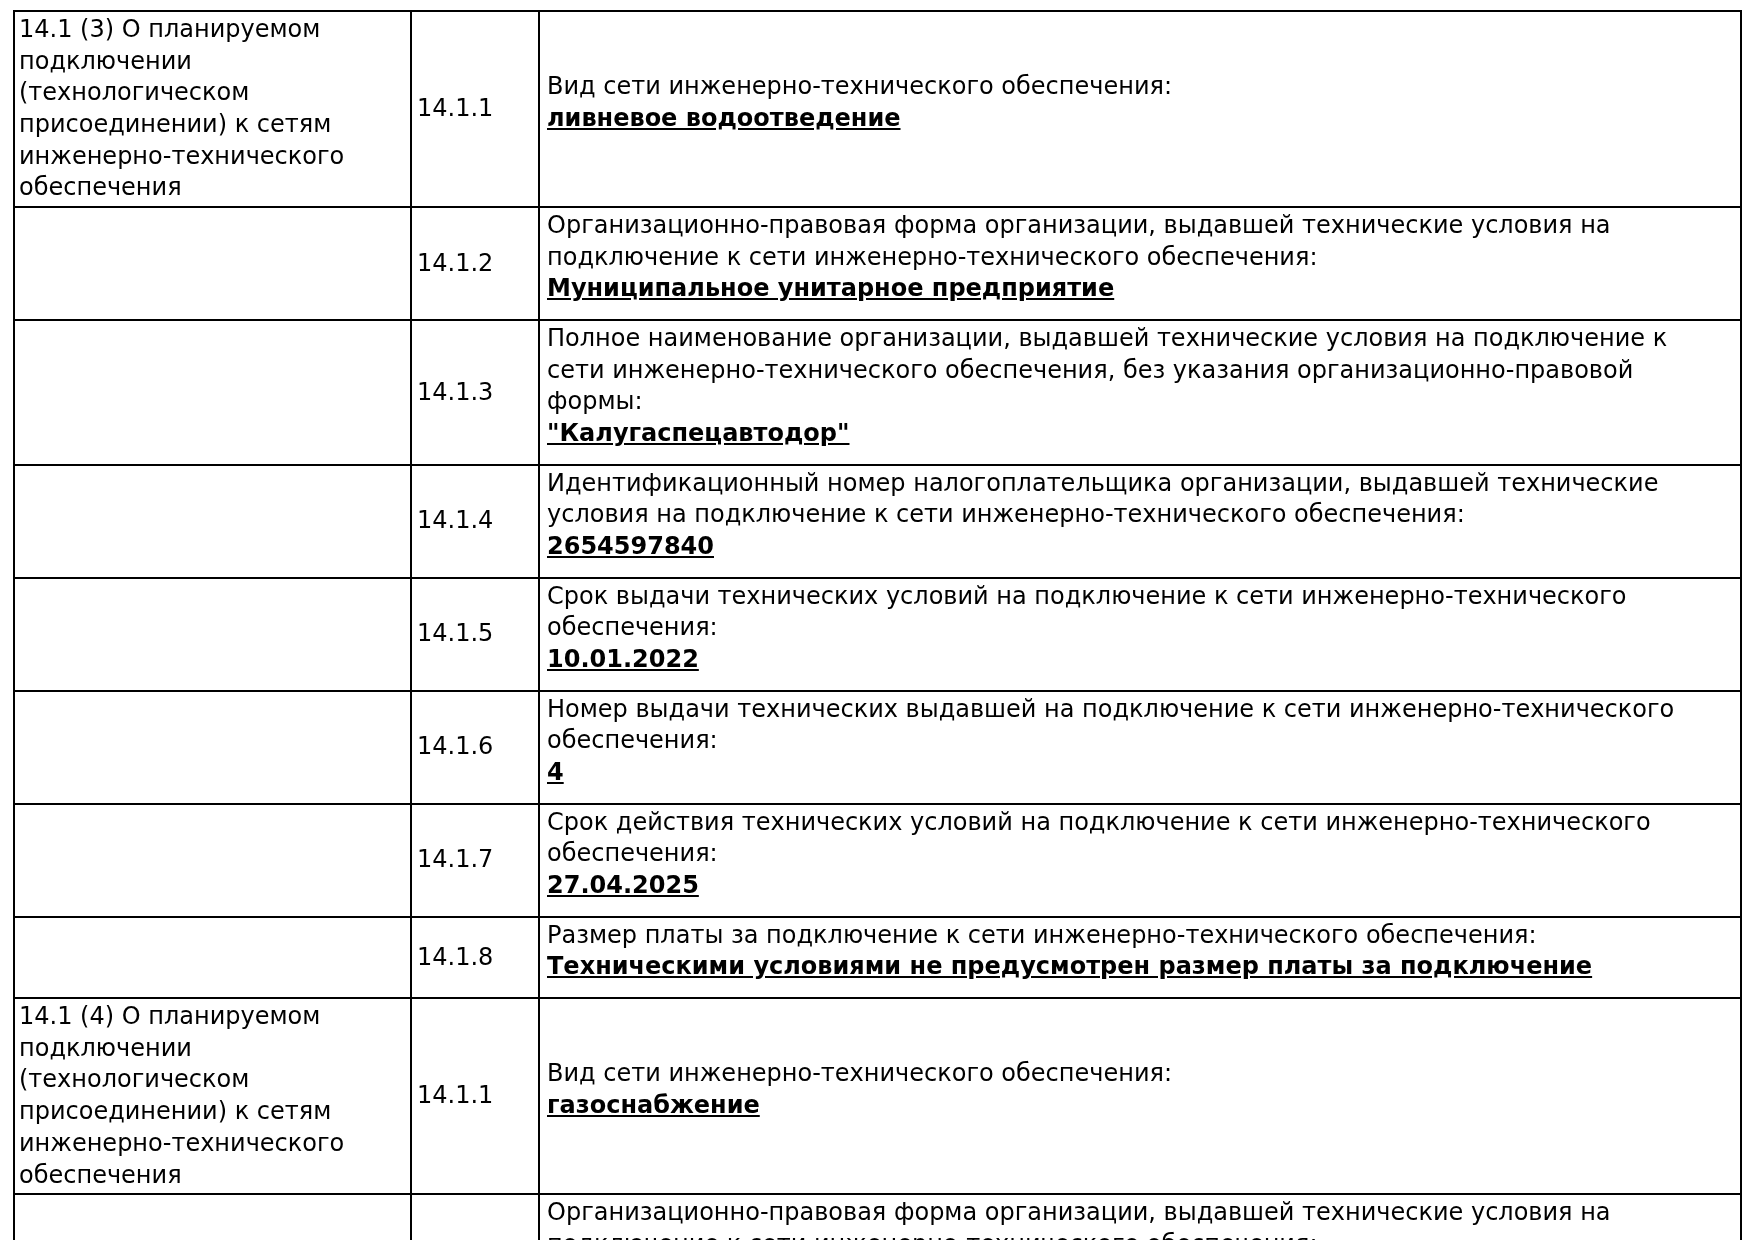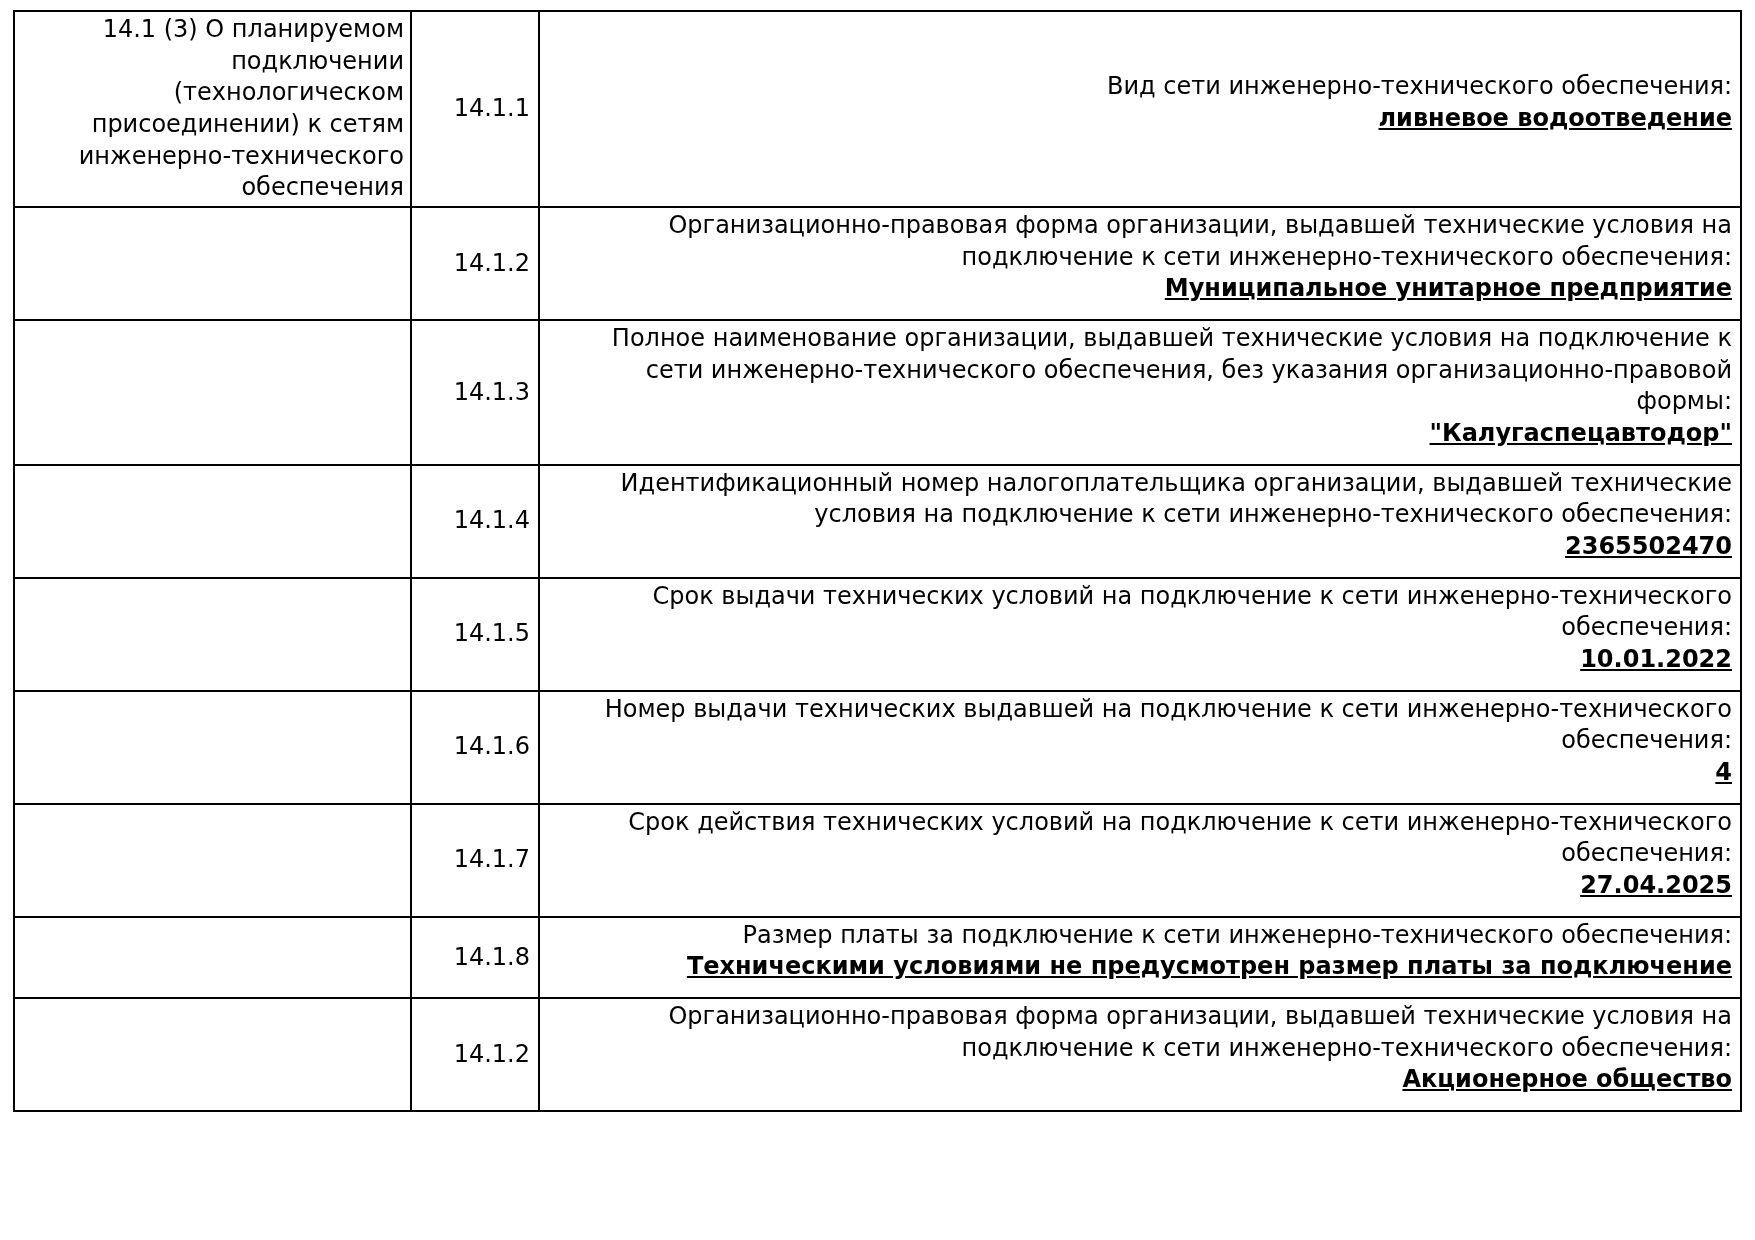--- a/index.html
+++ b/index.html
@@ -19,21 +19,20 @@
   table.decl {
     border-collapse: collapse;
     width: 1729px;
     table-layout: fixed;
   }
   table.decl td {
     border: 2px solid #000000;
     font-size: 24px;
     line-height: 1.32;
     overflow: hidden;
-    text-align: right;
   }
   td.c1 {
     width: 385px;
     vertical-align: top;
     padding: 2px 6px 2px 4px;
   }
   td.c2 {
     width: 113px;
     vertical-align: middle;
     padding: 2px 8px 2px 5px;
@@ -79,21 +78,21 @@
           <div class="field-label">Полное наименование организации, выдавшей технические условия на подключение к сети инженерно-технического обеспечения, без указания организационно-правовой формы:</div>
           <div class="field-value">"Калугаспецавтодор"</div>
         </td>
       </tr>
 
       <tr style="height:98px;">
         <td class="c1"></td>
         <td class="c2">14.1.4</td>
         <td class="c3">
           <div class="field-label">Идентификационный номер налогоплательщика организации, выдавшей технические условия на подключение к сети инженерно-технического обеспечения:</div>
-          <div class="field-value">2365502470</div>
+          <div class="field-value">2654597840</div>
         </td>
       </tr>
 
       <tr style="height:98px;">
         <td class="c1"></td>
         <td class="c2">14.1.5</td>
         <td class="c3">
           <div class="field-label">Срок выдачи технических условий на подключение к сети инженерно-технического обеспечения:</div>
           <div class="field-value">10.01.2022</div>
         </td>
@@ -119,20 +118,28 @@
 
       <tr style="height:50px;">
         <td class="c1"></td>
         <td class="c2">14.1.8</td>
         <td class="c3">
           <div class="field-label">Размер платы за подключение к сети инженерно-технического обеспечения:</div>
           <div class="field-value">Техническими условиями не предусмотрен размер платы за подключение</div>
         </td>
       </tr>
 
+      <tr style="height:164px;">
+        <td class="c1">14.1 (4) О планируемом подключении (технологическом присоединении) к сетям инженерно-технического обеспечения</td>
+        <td class="c2">14.1.1</td>
+        <td class="c3">
+          <div class="field-label">Вид сети инженерно-технического обеспечения:</div>
+          <div class="field-value">газоснабжение</div>
+        </td>
+      </tr>
 
       <tr style="height:104px;">
         <td class="c1"></td>
         <td class="c2">14.1.2</td>
         <td class="c3">
           <div class="field-label">Организационно-правовая форма организации, выдавшей технические условия на подключение к сети инженерно-технического обеспечения:</div>
           <div class="field-value">Акционерное общество</div>
         </td>
       </tr>
 

